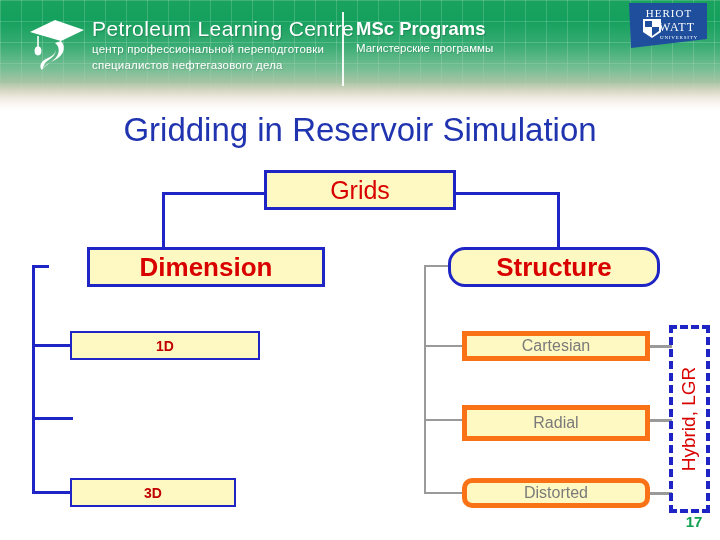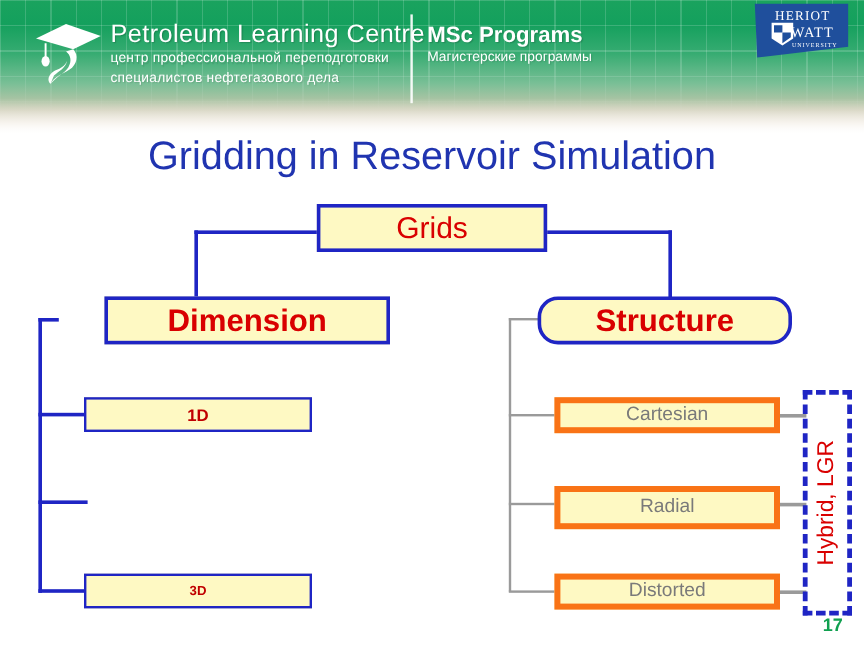--- a/index.html
+++ b/index.html
@@ -50,24 +50,24 @@
   .box-blue-thin{border:2px solid #1f25c4;color:#c00000;}
   .box-gray{border:5px solid #f97316;color:#7a7a7a;}
   .line{position:absolute;background:#1f25c4;}
   .line-gray{position:absolute;background:#9a9a9a;}
 
   .b-grids{left:264px;top:170px;width:192px;height:40px;font-size:25px;}
   .b-dimension{left:46px;top:247px;width:238px;height:40px;font-size:26px;font-weight:bold;margin-left:41px;}
   .b-structure{left:448px;top:247px;width:212px;height:40px;font-size:26px;font-weight:bold;border-radius:17px;}
   .b-1d{left:70px;top:331px;width:190px;height:29px;font-size:14px;font-weight:bold;}
   .b-2d{left:70px;top:404px;width:190px;height:29px;font-size:14px;font-weight:bold;}
-  .b-3d{left:70px;top:478px;width:190px;height:29px;font-size:11px;font-weight:bold;}
+  .b-3d{left:70px;top:478px;width:166px;height:29px;font-size:14px;font-weight:bold;}
   .b-cart{left:462px;top:331px;width:188px;height:30px;font-size:16px;}
   .b-rad{left:462px;top:405px;width:188px;height:36px;font-size:16px;}
-  .b-dist{left:462px;top:478px;width:188px;height:30px;font-size:16px;}
+  .b-dist{left:462px;top:478px;width:188px;height:30px;font-size:16px;border-radius:10px;}
 
   .hybrid-box{position:absolute;left:669px;top:325px;width:41px;height:188px;
     box-sizing:border-box;border:4px dashed #1f25c4;background:transparent;}
   .hybrid-label{position:absolute;left:669px;top:325px;width:41px;height:188px;
     display:flex;align-items:center;justify-content:center;}
   .hybrid-label span{transform:rotate(-90deg);white-space:nowrap;color:#d90000;
     font-size:19px;}
 
   .page-num{position:absolute;left:676px;top:513px;width:36px;text-align:center;
     font-size:15px;font-weight:bold;color:#10a050;}

